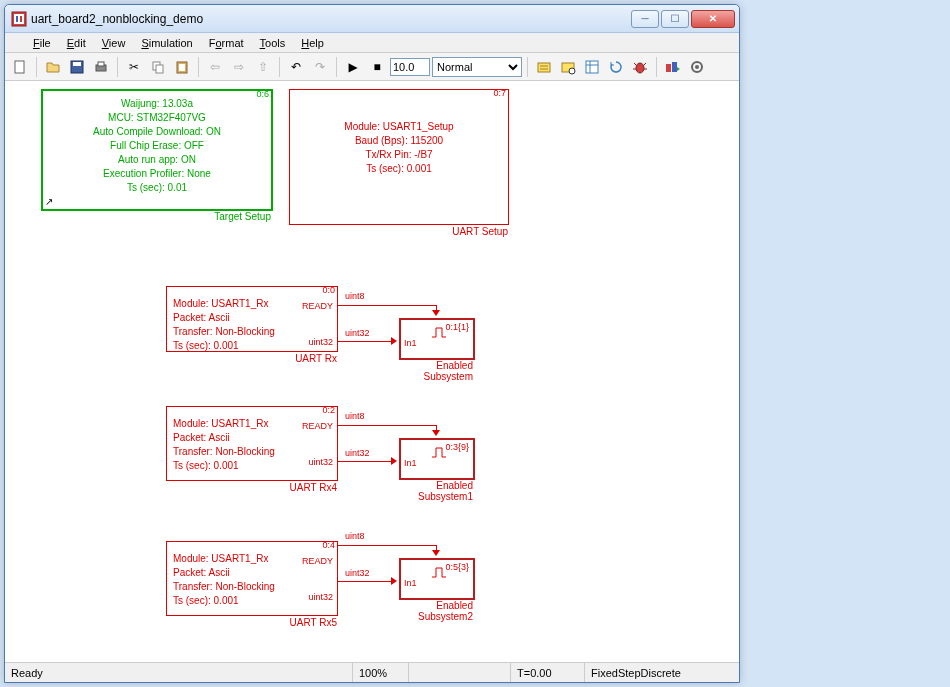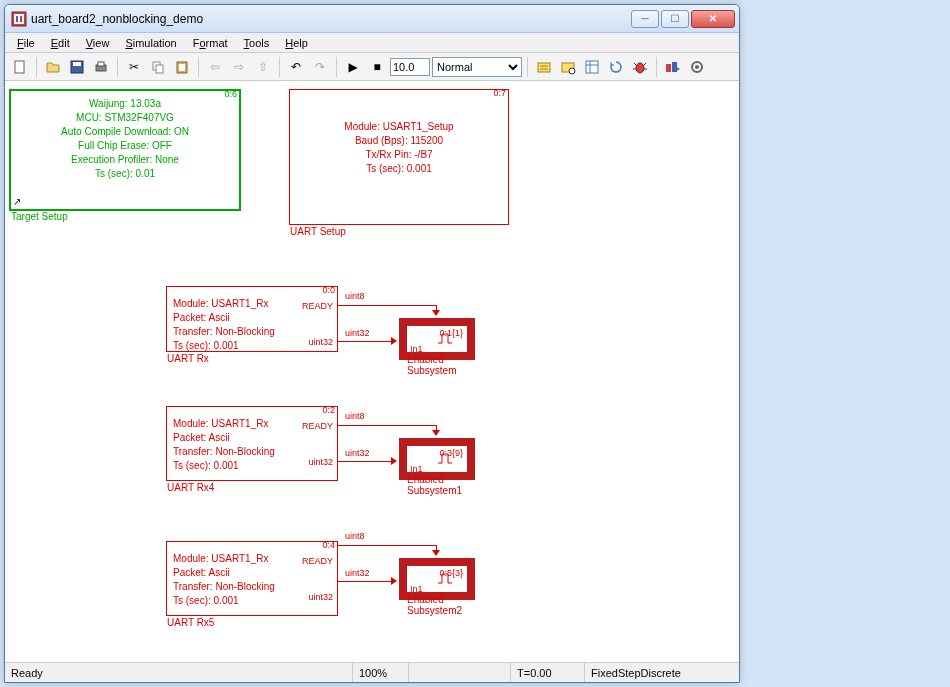--- a/index.html
+++ b/index.html
@@ -4,45 +4,45 @@
 <style>
 *{box-sizing:border-box;margin:0;padding:0;font-family:Tahoma,Arial,sans-serif}
 body{background:#d4e4f7;width:950px;height:687px;overflow:hidden}
 .win{position:absolute;left:4px;top:4px;width:736px;height:679px;background:#fff;border:1px solid #4a79b5;border-radius:5px 5px 0 0;box-shadow:0 0 8px rgba(0,0,0,.2)}
 .titlebar{height:28px;background:linear-gradient(#e8f1fb,#cfe0f5);display:flex;align-items:center;padding:0 2px;border-radius:5px 5px 0 0;border-bottom:1px solid #a9c4e6}
 .titlebar .ico{width:16px;height:16px;margin:0 4px}
 .titlebar .title{font-size:12px;color:#000;flex:1}
 .wbtns{display:flex;gap:2px;margin-right:2px}
 .wbtn{width:28px;height:18px;border:1px solid #7a99bd;border-radius:3px;background:linear-gradient(#f2f7fd,#d6e6f7);display:flex;align-items:center;justify-content:center;font-size:10px;color:#3a5a80}
 .wbtn.close{width:44px;background:linear-gradient(#f3a5a0,#d9544d);border-color:#a03830;color:#fff;font-weight:bold}
-.menubar{height:20px;background:#f0f0f0;display:flex;align-items:center;padding:0 4px;font-size:11px;border-bottom:1px solid #ccc}
+.menubar{height:20px;background:#f0f0f0;display:flex;align-items:center;padding:0 20px;font-size:11px;border-bottom:1px solid #ccc}
 .menubar span{padding:2px 8px;cursor:default}
 .menubar span u{text-decoration:underline}
 .toolbar{height:28px;background:#f4f4f4;border-bottom:1px solid #ccc;display:flex;align-items:center;padding:0 4px;gap:2px}
 .tbtn{width:22px;height:22px;display:flex;align-items:center;justify-content:center;border:1px solid transparent;font-size:12px}
 .tbtn svg{width:16px;height:16px}
 .tsep{width:1px;height:20px;background:#ccc;margin:0 3px}
 .tinput{width:40px;height:18px;font-size:11px;border:1px solid #7b9ebd;padding:0 2px;background:#fff}
 .tselect{width:90px;height:20px;font-size:11px;border:1px solid #7b9ebd;background:#fff}
 .canvas{position:relative;width:100%;height:calc(100% - 28px - 20px - 28px - 20px);background:#fff;overflow:hidden}
 .statusbar{height:20px;background:#f0f0f0;border-top:1px solid #ccc;display:flex;align-items:center;font-size:11px}
 .statusbar .cell{border-right:1px solid #ccc;padding:0 6px;height:100%;display:flex;align-items:center}
 
 .block{position:absolute;border:1px solid;background:#fff;font-size:10px}
 .block .tag{position:absolute;top:-2px;right:2px;font-size:9px}
-.lbl{position:absolute;font-size:10px;text-align:left;width:100%;top:100%;margin-top:2px;color:inherit}
+.lbl{position:absolute;font-size:10px;text-align:right;width:100%;top:100%;margin-top:2px;color:inherit}
 .green{border-color:#0a0;color:#0a0;border-width:2px}
 .red{border-color:#d00;color:#d00}
 .txt{text-align:center;padding:6px 4px;line-height:14px}
 .wire{position:absolute;background:#d00;height:1px}
 .wirev{position:absolute;background:#d00;width:1px}
 .arr-r{position:absolute;width:0;height:0;border:4px solid transparent;border-left:6px solid #d00}
 .arr-d{position:absolute;width:0;height:0;border:4px solid transparent;border-top:6px solid #d00}
 .siglbl{position:absolute;font-size:9px;color:#d00}
-.enbox{position:absolute;border:8px solid #b91c1c;background:#fff}
+.enbox{position:absolute;border:2px solid #b91c1c;background:#fff}
 .enbox .etag{position:absolute;top:2px;right:4px;font-size:9px;color:#d00}
 .linkico{position:absolute;left:2px;bottom:2px;font-size:10px;color:#000}
 .intxt{position:absolute;font-size:9px;color:#d00}
 .pulsesvg{position:absolute}
 </style>
 </head>
 <body>
 
 <div class="win">
   <div class="titlebar">
@@ -162,27 +162,28 @@
     <div class="tbtn">
         <svg viewBox="0 0 16 16">
           <circle cx="8" cy="8" r="5" fill="none" stroke="#666" stroke-width="2"></circle>
           <circle cx="8" cy="8" r="2" fill="#666"></circle>
         </svg>
       </div>
   </div>
 
   <div class="canvas">
 
-    <div class="block green" style="left:4px;top:8px;width:232px;height:122px">
+    <div class="block green" style="left:36px;top:8px;width:232px;height:122px">
       <div class="tag">0:6</div>
       <div class="txt">
         <div>Waijung: 13.03a</div>
         <div>MCU: STM32F407VG</div>
         <div>Auto Compile Download: ON</div>
         <div>Full Chip Erase: OFF</div>
+        <div>Auto run app: ON</div>
         <div>Execution Profiler: None</div>
         <div>Ts (sec): 0.01</div>
       </div>
       <span class="linkico">↗</span>
       <div class="lbl">Target Setup</div>
     </div>
 
     <div class="block red" style="left:284px;top:8px;width:220px;height:136px">
       <div class="tag">0:7</div>
       <div class="txt" style="padding-top:30px">

